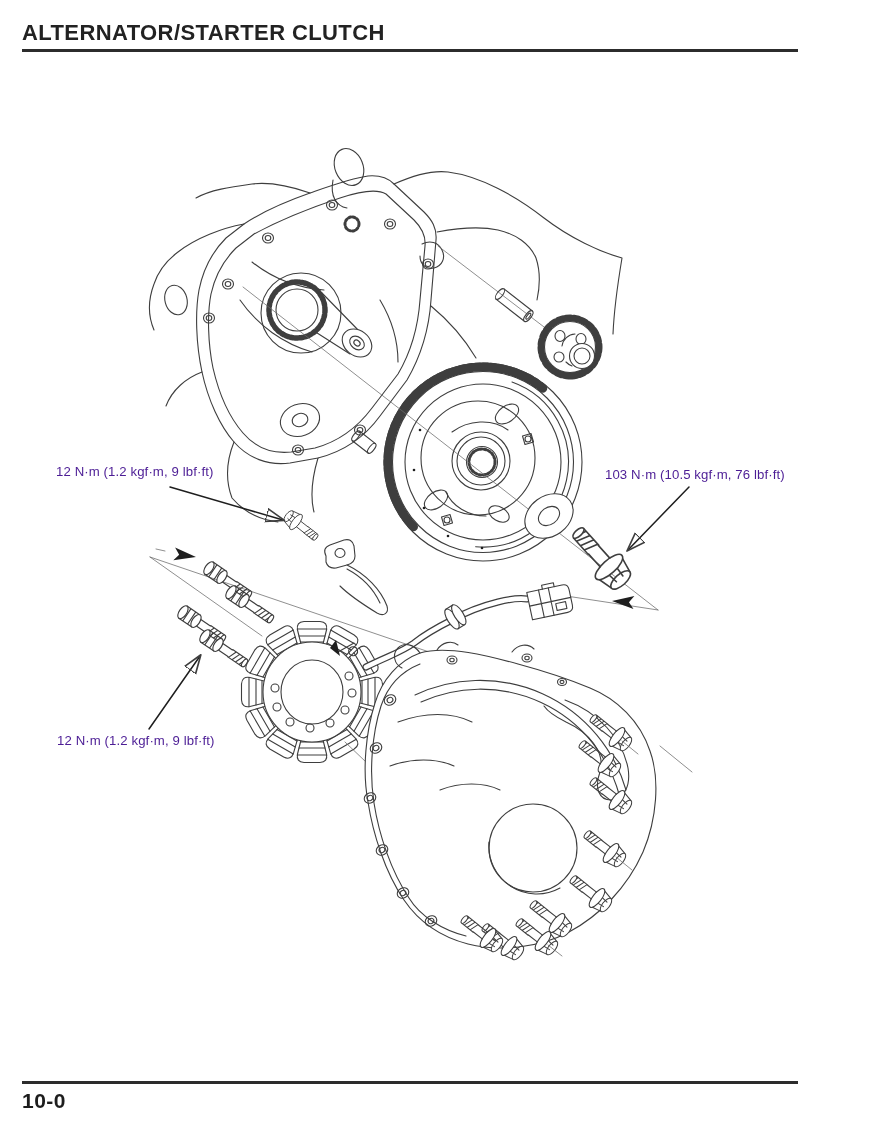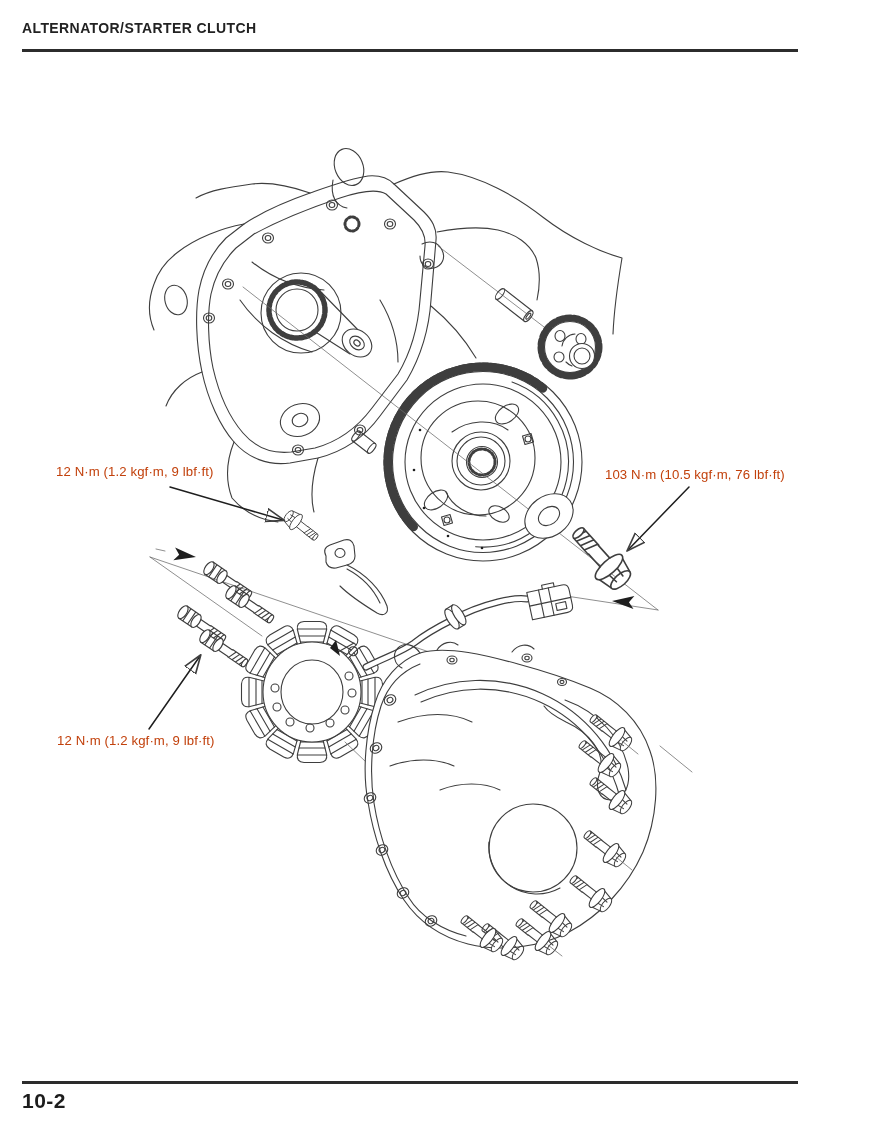--- a/index.html
+++ b/index.html
@@ -1,22 +1,22 @@
 <!DOCTYPE html>
 <html><head>
 <meta charset="utf-8">
 <style>
   html,body{margin:0;padding:0;background:#ffffff;}
   body{width:879px;height:1124px;position:relative;font-family:"Liberation Sans",sans-serif;color:#1c1c1c;overflow:hidden;}
   .page-header{position:absolute;left:22px;top:20px;width:776px;}
-  .page-title{font-size:14px;font-weight:bold;letter-spacing:.4px;color:#222;}
+  .page-title{font-size:22px;font-weight:bold;letter-spacing:.4px;color:#222;}
   .header-rule{position:absolute;left:22px;top:49px;width:776px;height:3px;background:#2c2c2c;}
   .footer-rule{position:absolute;left:22px;top:1081px;width:776px;height:2.6px;background:#2c2c2c;}
   .page-number{position:absolute;left:22px;top:1089px;font-size:21px;font-weight:bold;color:#1d1d1d;letter-spacing:.5px;}
-  .torque-label{position:absolute;font-size:13.2px;color:#c2410c;white-space:nowrap;letter-spacing:.1px;}
+  .torque-label{position:absolute;font-size:13.2px;color:#4c1d95;white-space:nowrap;letter-spacing:.1px;}
   #lbl-clamp{left:56px;top:464px;}
   #lbl-flybolt{left:605px;top:467px;}
   #lbl-stator{left:57px;top:733px;}
   #diagram{position:absolute;left:0;top:0;}
   #diagram path,#diagram circle,#diagram ellipse,#diagram line,#diagram polyline,#diagram rect{
     fill:none;stroke:#3e3e3e;stroke-width:1.1;stroke-linecap:round;stroke-linejoin:round;}
   #diagram .fw{fill:#ffffff;}
   #diagram .sol{fill:#1e1e1e;stroke:none;}
   #diagram .thin{stroke-width:.75;stroke:#6a6a6a;}
   #diagram .arrow{stroke:#1e1e1e;stroke-width:1.5;}
@@ -322,13 +322,13 @@
     <polygon class="sol" points="196,557 174,550.5 179,557 174,563.5" transform="rotate(8 196 557)"></polygon>
     <line class="thin" x1="156" y1="549" x2="165" y2="551"></line>
   </g>
 </svg>
 
 <div class="torque-label" id="lbl-clamp">12 N·m (1.2 kgf·m, 9 lbf·ft)</div>
 <div class="torque-label" id="lbl-flybolt">103 N·m (10.5 kgf·m, 76 lbf·ft)</div>
 <div class="torque-label" id="lbl-stator">12 N·m (1.2 kgf·m, 9 lbf·ft)</div>
 
 <div class="footer-rule"></div>
-<div class="page-number">10-2</div>
+<div class="page-number">10-0</div>
 
 </body></html>

